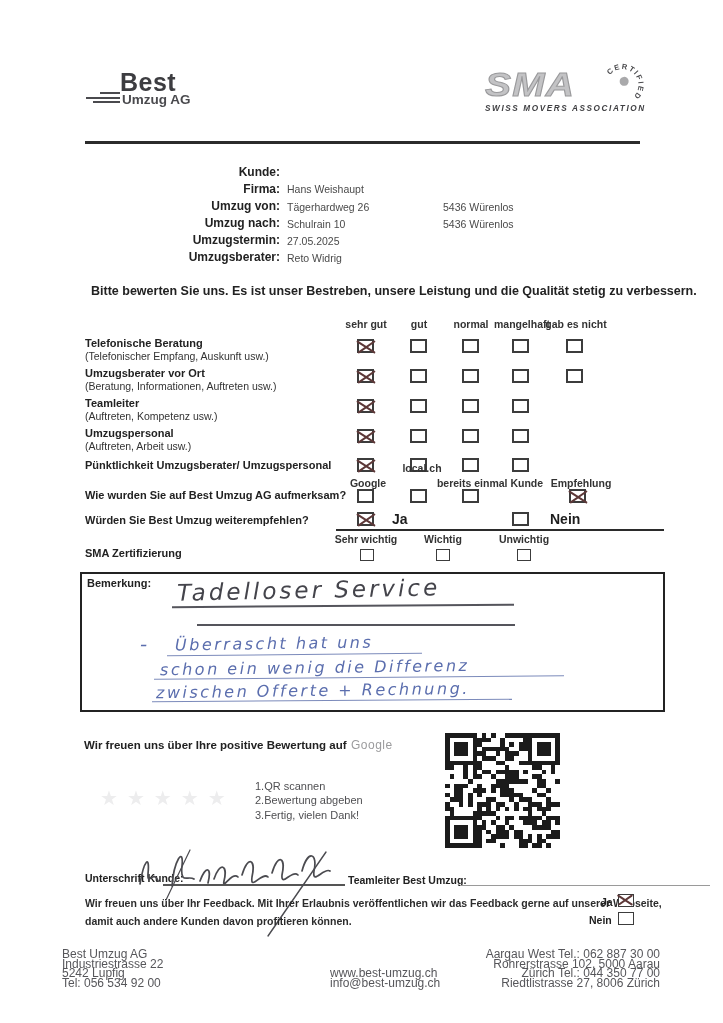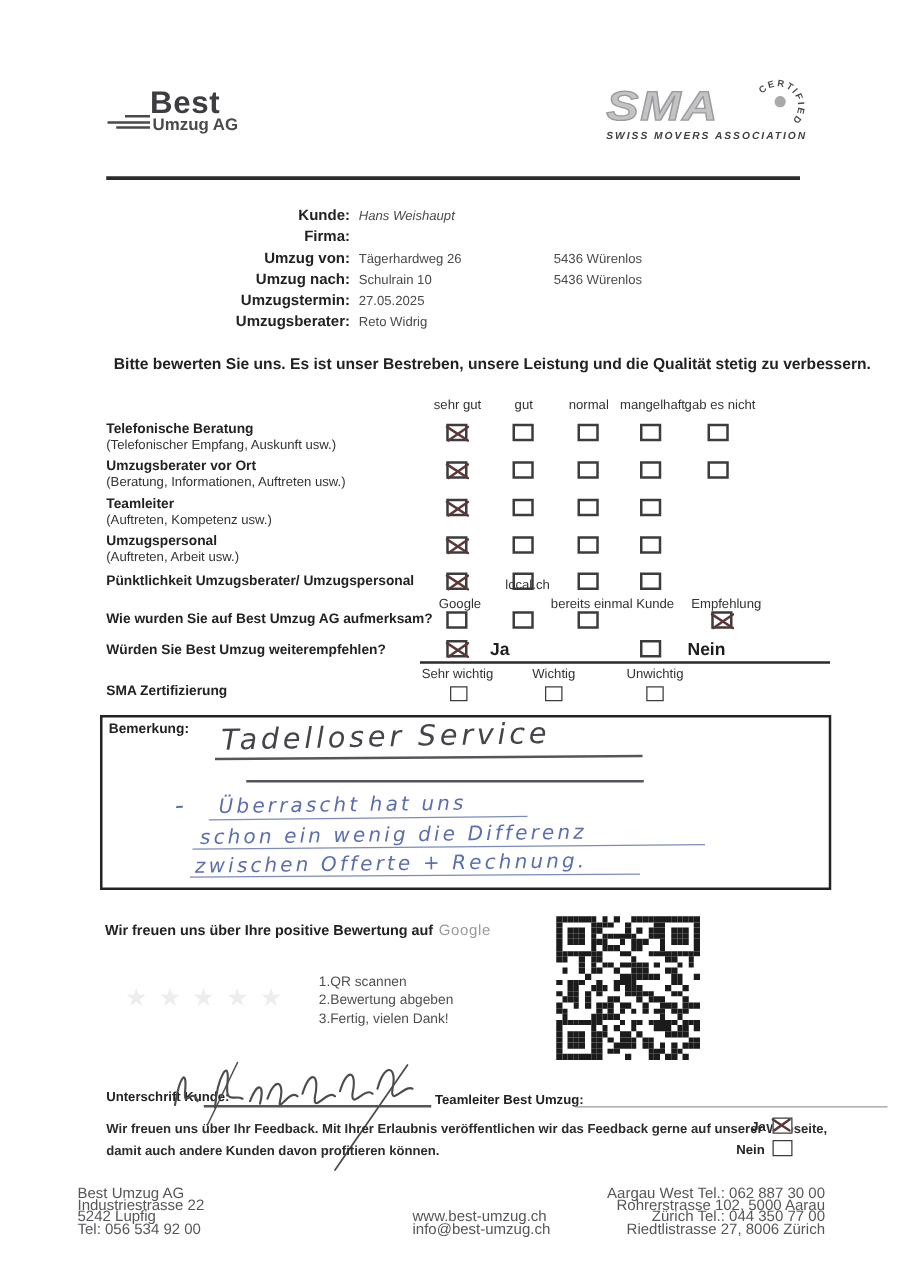--- a/index.html
+++ b/index.html
@@ -18,21 +18,21 @@
               -webkit-text-stroke:1px #9a9a9c; }
   .sma-sub  { font-size:8.2px; font-weight:bold; font-style:italic; color:#3f3f42; letter-spacing:1.6px; white-space:nowrap; }
   
   .title { font-size:20px; font-weight:bold; color:#1f1f1f; text-align:center; }
   .rule  { background:#2b2b2b; }
   
   .info-label { width:160px; text-align:right; font-size:12px; font-weight:bold; color:#222; }
   .info-value { font-size:10.5px; color:#4a4a4a; }
   
   .intro { font-size:12.5px; font-weight:bold; color:#222; }
-  .col-head { font-size:10.5px; color:#333; transform:translateX(-50%); white-space:nowrap; }
+  .col-head { font-size:10.5px; color:#333; transform:translateX(-50%); white-space:nowrap;font-weight:bold; }
   .q-label  { font-size:11px; font-weight:bold; color:#222; white-space:nowrap; }
   .q-sub    { font-size:10.5px; color:#333; white-space:nowrap; }
   .cb, .cb-sm {
     position:absolute; background:#fff; border:2px solid #3c3c3c;
   }
   .cb   { width:17px; height:14px; }
   .cb-sm{ width:14px; height:12px; border-width:1.7px; }
   .cb[data-checked="true"]::before, .cb[data-checked="true"]::after,
   .cb-sm[data-checked="true"]::before, .cb-sm[data-checked="true"]::after {
     content:""; position:absolute; background:#5d3838; height:1.8px; border-radius:2px;
@@ -93,21 +93,21 @@
         </text>
         <circle cx="23" cy="26" r="4.5" fill="#a9a9ab"></circle>
       </g>
     </svg>
   </div>
 
   <div class="abs rule" style="left:85px;top:141px;width:555px;height:2.5px;"></div>
 
   <div>
     <div class="abs info-label" style="left:120px;top:165px;">Kunde:</div>
-    <div class="abs info-value" style="left:287px;top:167px;font-style:italic;">Hans Weishaupt</div>
+    <div class="abs info-value" style="left:287px;top:183px;">Hans Weishaupt</div>
 
     <div class="abs info-label" style="left:120px;top:182px;">Firma:</div>
     <div class="abs info-value" style="left:287px;top:184px;"></div>
 
     <div class="abs info-label" style="left:120px;top:199px;">Umzug von:</div>
     <div class="abs info-value" style="left:287px;top:201px;">Tägerhardweg 26</div>
     <div class="abs info-value" style="left:443px;top:201px;">5436 Würenlos</div>
 
     <div class="abs info-label" style="left:120px;top:216px;">Umzug nach:</div>
     <div class="abs info-value" style="left:287px;top:218px;">Schulrain 10</div>

